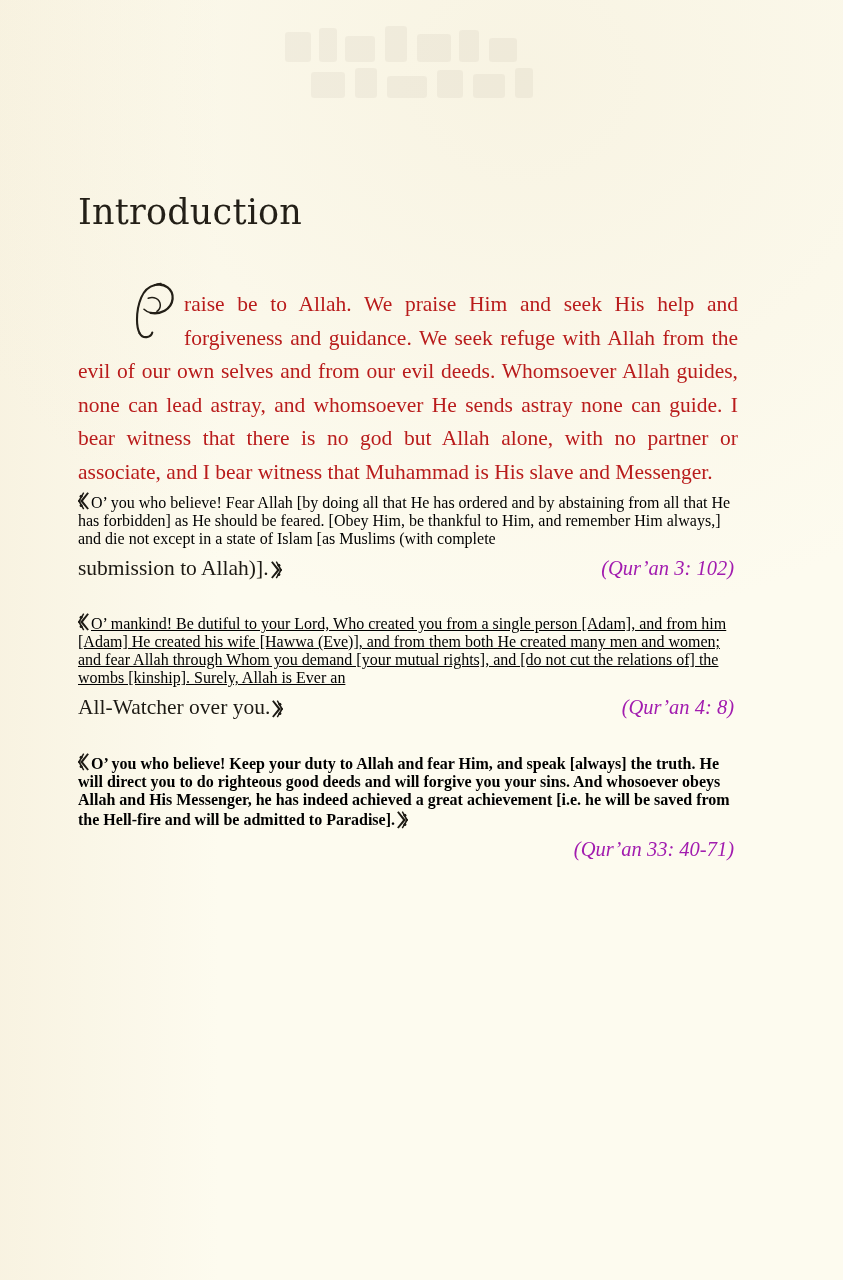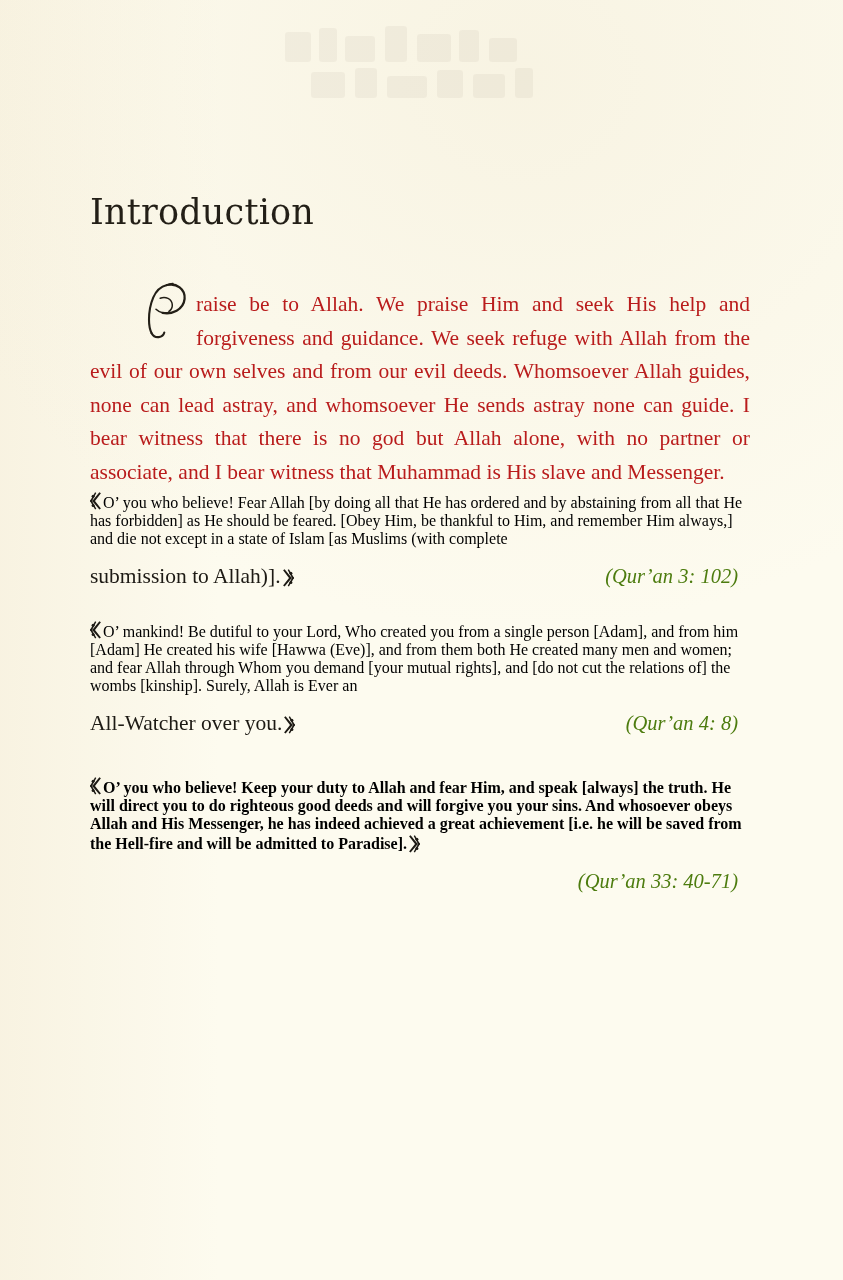--- a/index.html
+++ b/index.html
@@ -69,21 +69,21 @@
     width: 430px;
     height: 92px;
     opacity: .055;
     pointer-events: none;
     filter: blur(0.6px);
   }
 
   
   .content {
     position: absolute;
-    left: 90px;
+    left: 78px;
     top: 0;
     width: 660px;
     height: 1280px;
   }
 
   .chapter-title {
     margin: 0;
     padding-top: 192px;
     font-size: 35px;
     font-weight: normal;
@@ -126,25 +126,25 @@
     display: inline-block;
     vertical-align: -2px;
     width: 13px;
     height: 20px;
     position: relative;
     top: 1px;
   }
   .ornament svg { display: block; }
   .ornament.close { vertical-align: -4px; }
   .cite-line {
-    margin: 12px;
+    margin: 4px;
     font-style: italic;
     font-size: 20.5px;
     line-height: 33.6px;
-    color: #4d7c0f;
+    color: #a21caf;
     text-align: right;
   }
 
   
   .para-with-cite { position: relative; }
   .tail-row {
     display: flex;
     justify-content: space-between;
     align-items: baseline;
     font-size: 21.5px;
@@ -217,21 +217,21 @@
                   <path d="M3.6 1.2 10.8 9.9 3.6 18.6l-1.5-1.1 5.9-7.6-5.9-7.6z"></path>
                   <path d="M7.9 1.2 13 9.9l-5.1 8.7-1.2-.9 4.3-7.8-4.3-7.8z"></path>
                   <circle cx="9.9" cy="5.3" r="1.5"></circle>
                   <circle cx="9.9" cy="14.6" r="1.5"></circle>
                   <circle cx="11.7" cy="9.9" r="1.2"></circle>
                 </g>
               </svg></span></span>
         <span class="cite-line">(Qur’an 3: 102)</span>
       </div>
 
-      <div class="para para-with-cite natural" style="margin-top:14px;">
+      <div class="para para-with-cite natural" style="margin-top:22px;text-decoration:underline;">
         <span class="ornament open"><svg width="13" height="20" viewBox="0 0 13 20" aria-hidden="true">
               <g fill="#1d1a14">
                 <path d="M9.4 1.2 2.2 9.9l7.2 8.7 1.5-1.1-5.9-7.6 5.9-7.6z"></path>
                 <path d="M5.1 1.2 0 9.9l5.1 8.7 1.2-.9-4.3-7.8L6.3 2.1z"></path>
                 <circle cx="3.1" cy="5.3" r="1.5"></circle>
                 <circle cx="3.1" cy="14.6" r="1.5"></circle>
                 <circle cx="1.3" cy="9.9" r="1.2"></circle>
               </g>
             </svg></span><span>O’ mankind! Be dutiful to your Lord, Who created you from a single person [Adam], and from him [Adam] He created his wife [Hawwa (Eve)], and from them both He created many men and women; and fear Allah through Whom you demand [your mutual rights], and [do not cut the relations of] the wombs [kinship]. Surely, Allah is Ever an</span>
       </div>

